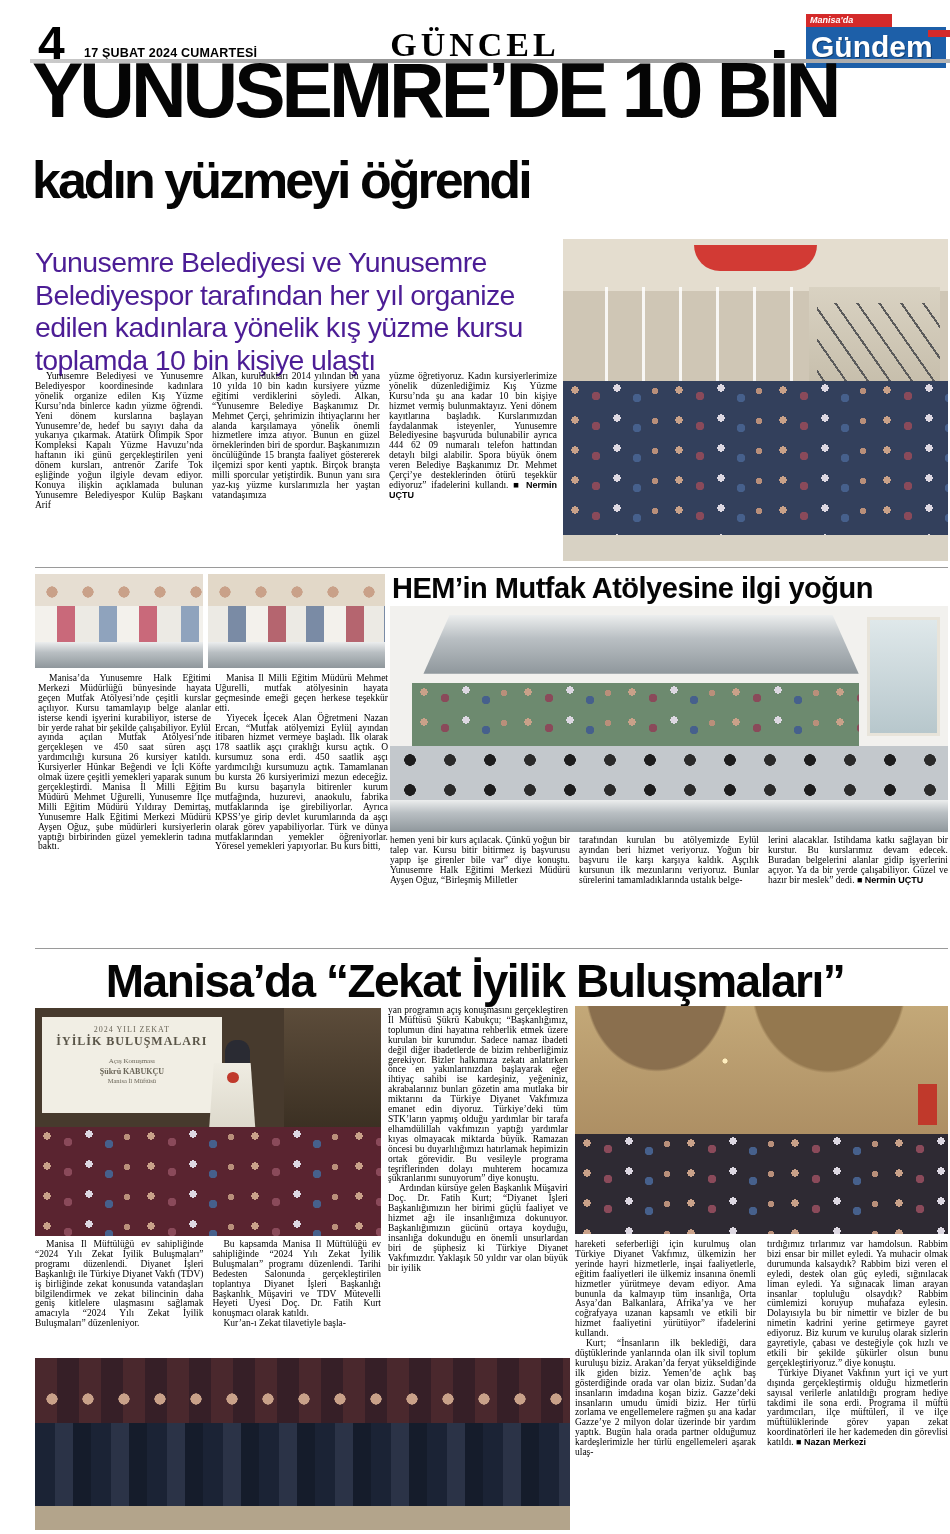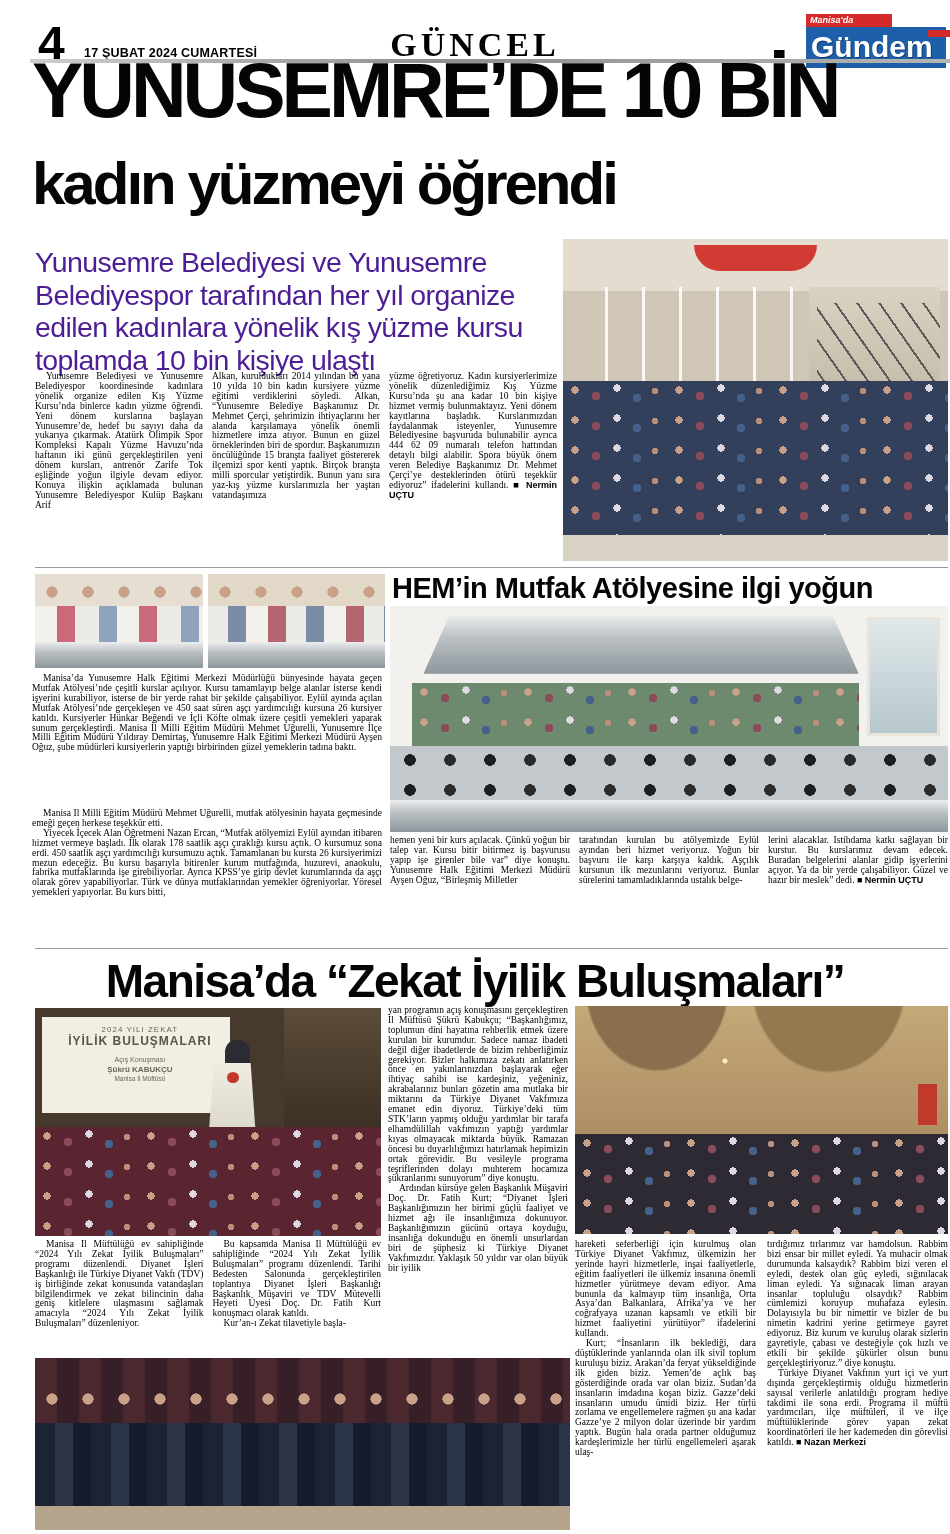--- a/index.html
+++ b/index.html
@@ -18,21 +18,21 @@
   .logo-main{position:absolute;left:0;top:13px;width:140px;height:41px;background:#1d5fa8;color:#fff;
              font-family:"Liberation Sans",sans-serif;font-weight:900;font-size:30px;line-height:40px;
              padding-left:5px;box-sizing:border-box;text-shadow:1px 1px 0 #123c6b;}
   .logo-strip{position:absolute;right:2px;top:16px;width:34px;height:7px;background:#d42a2a;}
   .hrule{height:4px;background:linear-gradient(90deg,#cdcdcd,#8f8f8f 45%,#b5b5b5);}
   .rule{height:1px;background:#9a9a9a;}
 
   
   .mainhead{font-family:"Liberation Sans",sans-serif;font-weight:900;white-space:nowrap;line-height:1;color:#050505;}
   .h1a{font-size:77px;letter-spacing:-4px;}
-  .h1b{font-size:60px;letter-spacing:-3px;}
+  .h1b{font-size:52px;letter-spacing:-3px;}
   .lede{font-family:"Liberation Sans",sans-serif;font-weight:500;font-size:28.5px;line-height:32.5px;
         letter-spacing:-.6px;color:#4c1d95;}
   .subhead{font-family:"Liberation Sans",sans-serif;font-weight:900;white-space:nowrap;color:#050505;}
   .h2k{font-size:29px;letter-spacing:-.5px;}
   .h3z{font-size:46px;letter-spacing:-1.5px;text-align:center;white-space:nowrap;}
 
   
   .colwrap{display:flex;overflow:hidden;}
   .bodycol{font-family:"Liberation Serif",serif;font-size:9.5px;line-height:9.9px;text-align:justify;overflow:hidden;}
   .bodycol p{margin:0;text-indent:11px;}
@@ -60,21 +60,21 @@
   .suits{background:repeating-linear-gradient(90deg,#1b2335 0 20px,#2b3347 20px 38px,#151c2b 38px 56px);}
   .rowheads{background-image:radial-gradient(circle 8px at 17px 10px,#c9a189 68%,transparent 72%);
             background-size:36px 100%;background-repeat:repeat-x;}
   .stone{background:
      radial-gradient(ellipse 120px 140px at 22% -8%,#8a6f4e 0 58%,transparent 60%),
      radial-gradient(ellipse 130px 150px at 68% -10%,#94784f 0 58%,transparent 60%),
      radial-gradient(circle 3px at 40px 30px,#f5e9c8 80%,transparent 90%),
      radial-gradient(circle 3px at 150px 55px,#ffeebe 80%,transparent 90%),
      radial-gradient(circle 3px at 260px 35px,#f5e9c8 80%,transparent 90%),
      linear-gradient(180deg,#c3a878 0%,#a8895f 70%,#7c6647 100%);}
-  .screen-txt{font-family:Liberation Sans, sans-serif;color:#6a6558;text-align:center;padding-left:8px;}
+  .screen-txt{font-family:Liberation Serif, serif;color:#6a6558;text-align:center;}
   .screen-txt .t1{font-size:8px;letter-spacing:1px;margin-top:8px;}
   .screen-txt .t2{font-size:12px;font-weight:700;letter-spacing:1px;color:#5a5548;}
   .screen-txt .t3{font-size:7px;margin-top:8px;}
   .screen-txt .t4{font-size:8px;font-weight:700;margin-top:2px;}
   .screen-txt .t5{font-size:6.5px;margin-top:1px;}
 </style>
 </head>
 <body>
 
 <div class="page">
@@ -131,21 +131,21 @@
   <div class="abs subhead h2k" style="left:392px;top:572px;width:556px;">HEM’in Mutfak Atölyesine ilgi yoğun</div>
 
   <div class="photo" style="left:390px;top:606px;width:558px;height:226px;background:#f2f1ee;">
     <div class="ph-layer steel" style="left:6%;top:4%;width:78%;height:26%;clip-path:polygon(6% 0,94% 0,100% 100%,0 100%);"></div>
     <div class="ph-layer" style="left:86%;top:6%;width:12%;height:50%;background:linear-gradient(180deg,#dfe8ea,#b7c7cc);outline:3px solid #e8e4da;"></div>
     <div class="ph-layer heads" style="left:4%;top:34%;width:80%;height:28%;background-color:#6d8a6f;"></div>
     <div class="ph-layer burners" style="left:0;top:62%;width:100%;height:24%;"></div>
     <div class="ph-layer steel" style="left:0;top:86%;width:100%;height:14%;"></div>
   </div>
 
-  <div class="abs colwrap" style="left:32px;top:674px;width:350px;height:266px;gap:4px;flex-direction:column;">
+  <div class="abs colwrap" style="left:38px;top:674px;width:350px;height:266px;gap:4px;">
     <div class="bodycol" style="flex:1;">
       <p>Manisa’da Yunusemre Halk Eğitimi Merkezi Müdürlüğü bünyesinde hayata geçen Mutfak Atölyesi’nde çeşitli kurslar açılıyor. Kursu tamamlayıp belge alanlar isterse kendi işyerini kurabiliyor, isterse de bir yerde rahat bir şekilde çalışabiliyor. Eylül ayında açılan Mutfak Atölyesi’nde gerçekleşen ve 450 saat süren aşçı yardımcılığı kursuna 26 kursiyer katıldı. Kursiyerler Hünkar Beğendi ve İçli Köfte olmak üzere çeşitli yemekleri yaparak sunum gerçekleştirdi. Manisa İl Milli Eğitim Müdürü Mehmet Uğurelli, Yunusemre İlçe Milli Eğitim Müdürü Yıldıray Demirtaş, Yunusemre Halk Eğitimi Merkezi Müdürü Ayşen Oğuz, şube müdürleri kursiyerlerin yaptığı birbirinden güzel yemeklerin tadına baktı.</p>
     </div>
     <div class="bodycol" style="flex:1;">
       <p>Manisa İl Milli Eğitim Müdürü Mehmet Uğurelli, mutfak atölyesinin hayata geçmesinde emeği geçen herkese teşekkür etti.</p>
       <p>Yiyecek İçecek Alan Öğretmeni Nazan Ercan, “Mutfak atölyemizi Eylül ayından itibaren hizmet vermeye başladı. İlk olarak 178 saatlik aşçı çıraklığı kursu açtık. O kursumuz sona erdi. 450 saatlik aşçı yardımcılığı kursumuzu açtık. Tamamlanan bu kursta 26 kursiyerimizi mezun edeceğiz. Bu kursu başarıyla bitirenler kurum mutfağında, huzurevi, anaokulu, fabrika mutfaklarında işe girebiliyorlar. Ayrıca KPSS’ye girip devlet kurumlarında da aşçı olarak görev yapabiliyorlar. Türk ve dünya mutfaklarından yemekler öğreniyorlar. Yöresel yemekleri yapıyorlar. Bu kurs bitti,</p>
     </div>
   </div>
 
   <div class="abs colwrap" style="left:390px;top:836px;width:558px;height:108px;gap:9px;">

